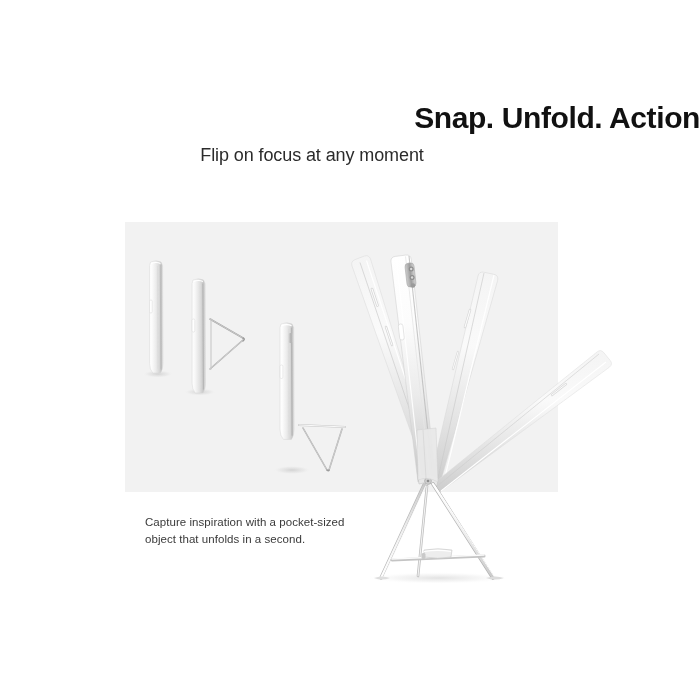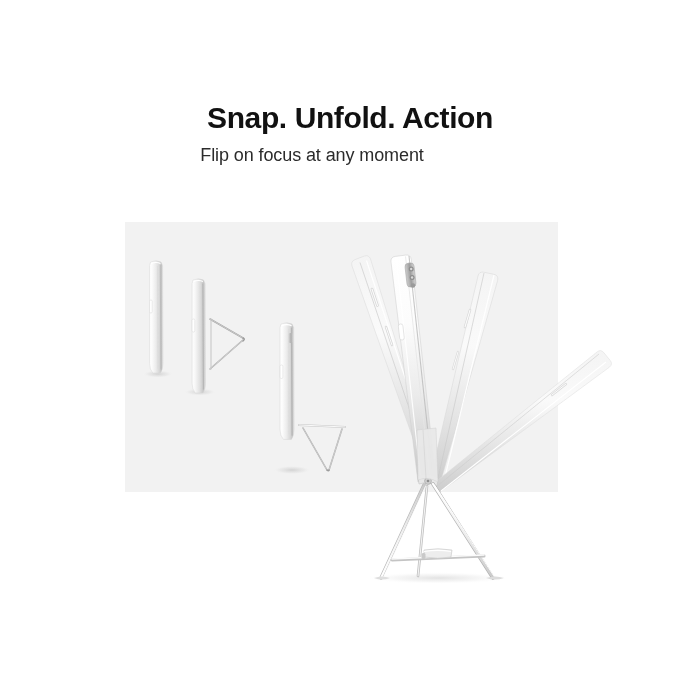--- a/index.html
+++ b/index.html
@@ -13,21 +13,21 @@
     position:relative;
     width:700px; height:700px;
     background:#ffffff;
     overflow:hidden;
   }
 
   
   .headline {
     position:absolute;
     left:0; top:101px; width:700px;
-    text-align:center;
+    text-align:right;
     font-size:30px;
     font-weight:700;
     letter-spacing:-0.4px;
     color:#111111;
     line-height:1.12;
   }
   .subhead {
     position:absolute;
     left:0; top:144px; width:624px;
     text-align:center;
@@ -309,14 +309,15 @@
         </g>
       </g>
 
       <g>
         <path d="M417,430 L436,428 L438,482 q-10,-6 -20,-2 z" fill="#e9e9e9" stroke="#cfcfcf" stroke-width="0.5" opacity="0.95"></path>
         <path d="M423,430 L426,478" stroke="#d8d8d8" stroke-width="0.9" fill="none"></path>
       </g>
     </g>
   </svg>
 
+  <div class="caption">Capture inspiration with a pocket-sized object that unfolds in a second.</div>
 
 </div>
 
 </body></html>

